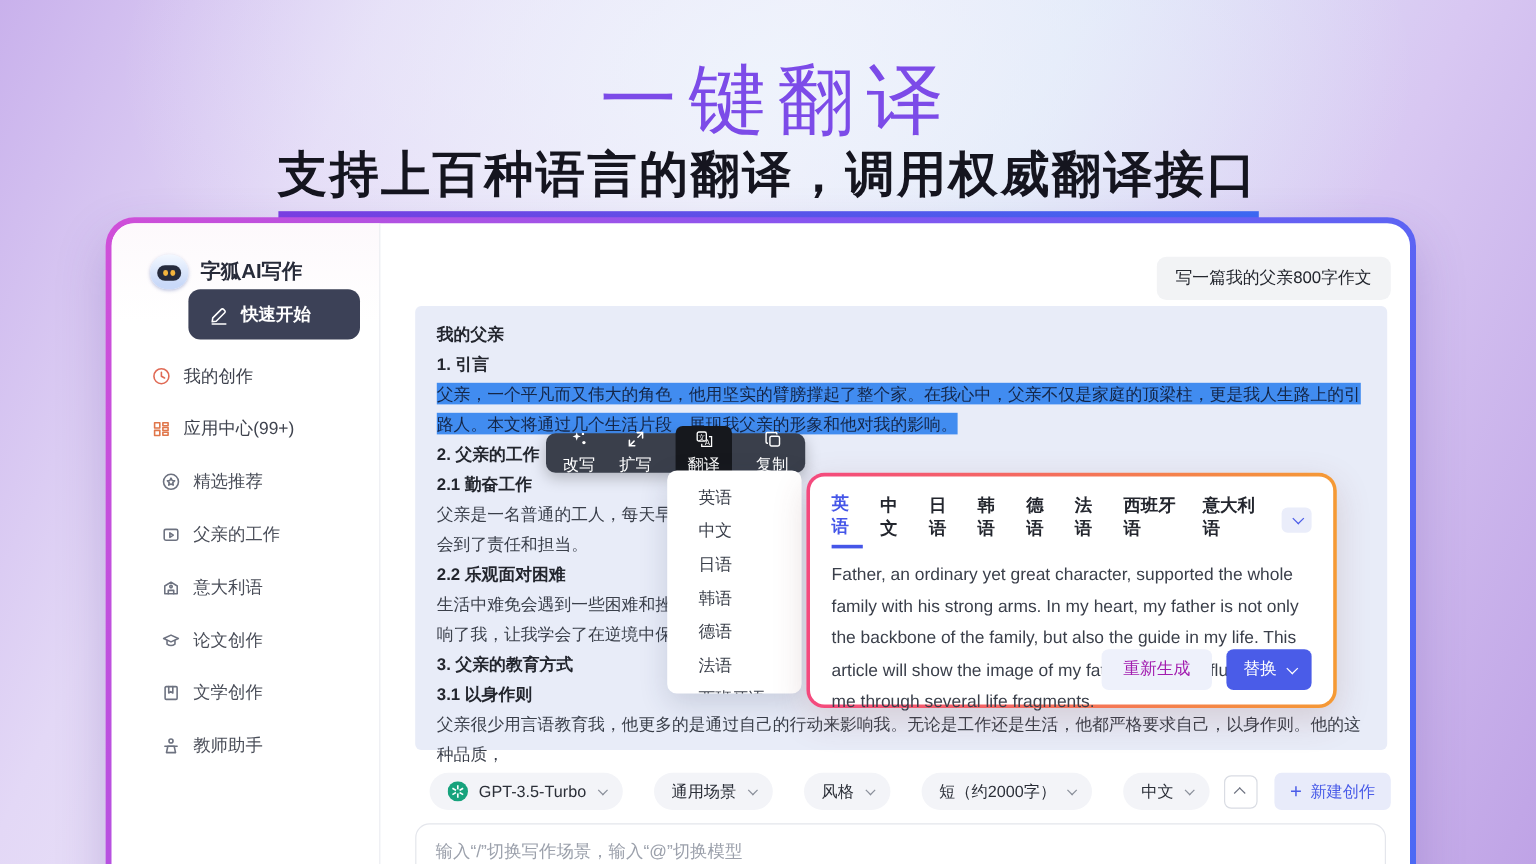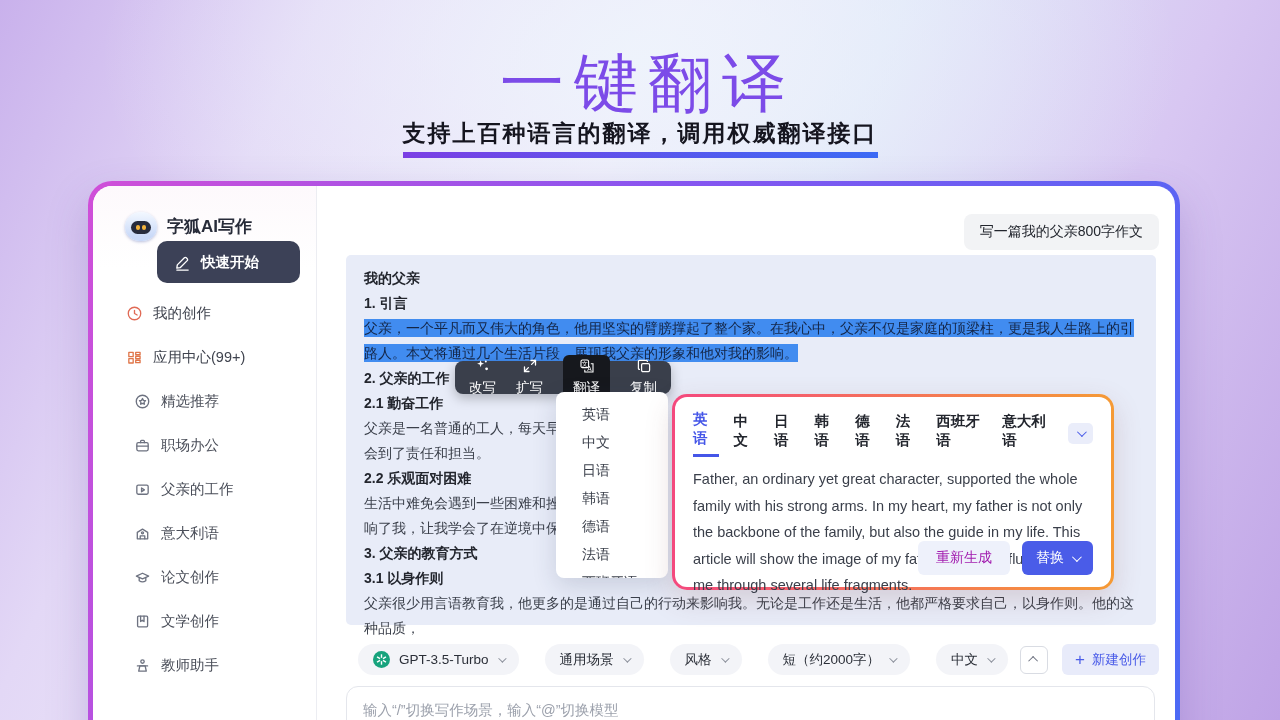--- a/index.html
+++ b/index.html
@@ -6,21 +6,21 @@
   body { font-family:"Liberation Sans","DejaVu Sans",sans-serif; }
   .stage{ position:relative; width:1280px; height:720px; overflow:hidden;
     background:
       radial-gradient(900px 500px at 50% 8%, rgba(238,244,252,.9), rgba(238,244,252,0) 60%),
       linear-gradient(115deg,#c9b1ec 0%,#e3d8f6 20%,#efeafa 42%,#dfe6f8 56%,#d8c7f2 76%,#bfa3e6 100%);
   }
   
   .hero-title{ position:absolute; top:40px; left:16px; right:0; text-align:center;
     font-size:64px; font-weight:normal; color:#7c4be8; letter-spacing:10px; }
   .hero-sub-wrap{ position:absolute; top:118px; left:0; right:0; text-align:center; }
-  .hero-sub{ display:inline-block; font-size:23px; font-weight:bold; color:#15151f; letter-spacing:2px;
+  .hero-sub{ display:inline-block; font-size:41px; font-weight:bold; color:#15151f; letter-spacing:2px;
     padding-bottom:3px; border-bottom:6px solid; border-image:linear-gradient(90deg,#7b3fe4,#3b6af5) 1; }
   
   .window-frame{ position:absolute; left:88px; top:181px; width:1092px; height:600px;
     border-radius:24px; padding:5px;
     background:linear-gradient(110deg,#d04fd8 0%,#8655f0 45%,#4a6af5 100%);
     box-shadow:0 18px 40px rgba(90,60,160,.25); }
   .window{ width:100%; height:100%; background:#fff; border-radius:19px; display:flex; overflow:hidden; }
   
   .sidebar{ width:224px; flex:0 0 224px; border-right:1px solid #ecedf2; padding:26px 16px 10px;
     background:linear-gradient(180deg,#fdf9fc 0%,#ffffff 14%); }
@@ -154,30 +154,20 @@
         <div class="nav-item sub">
           <span class="nicon c-gray">
             <svg viewBox="0 0 18 18">
                 <circle class="ic-stroke" cx="9" cy="9" r="6.6"></circle>
                 <path class="ic-stroke" d="M9 5.8 l1 2 2.2 .3 -1.6 1.6 .4 2.2 L9 10.9 7 11.9 l.4 -2.2 -1.6 -1.6 2.2 -.3 Z"></path>
               </svg>
           </span>
           <span>精选推荐</span>
         </div>
 
-        <div class="nav-item sub">
-          <span class="nicon c-gray">
-            <svg viewBox="0 0 18 18">
-                <rect class="ic-stroke" x="3" y="6" width="12" height="8.6" rx="1.5"></rect>
-                <path class="ic-stroke" d="M7 6 V4.6 a1 1 0 0 1 1-1 h2 a1 1 0 0 1 1 1 V6"></path>
-                <line class="ic-stroke" x1="3" y1="9.6" x2="15" y2="9.6"></line>
-              </svg>
-          </span>
-          <span>职场办公</span>
-        </div>
 
         <div class="nav-item sub">
           <span class="nicon c-gray">
             <svg viewBox="0 0 18 18">
                 <rect class="ic-stroke" x="3" y="4.4" width="12" height="9.6" rx="1.5"></rect>
                 <path class="ic-stroke" d="M8 7.4 l3 2 -3 2 Z"></path>
               </svg>
           </span>
           <span>父亲的工作</span>
         </div>

